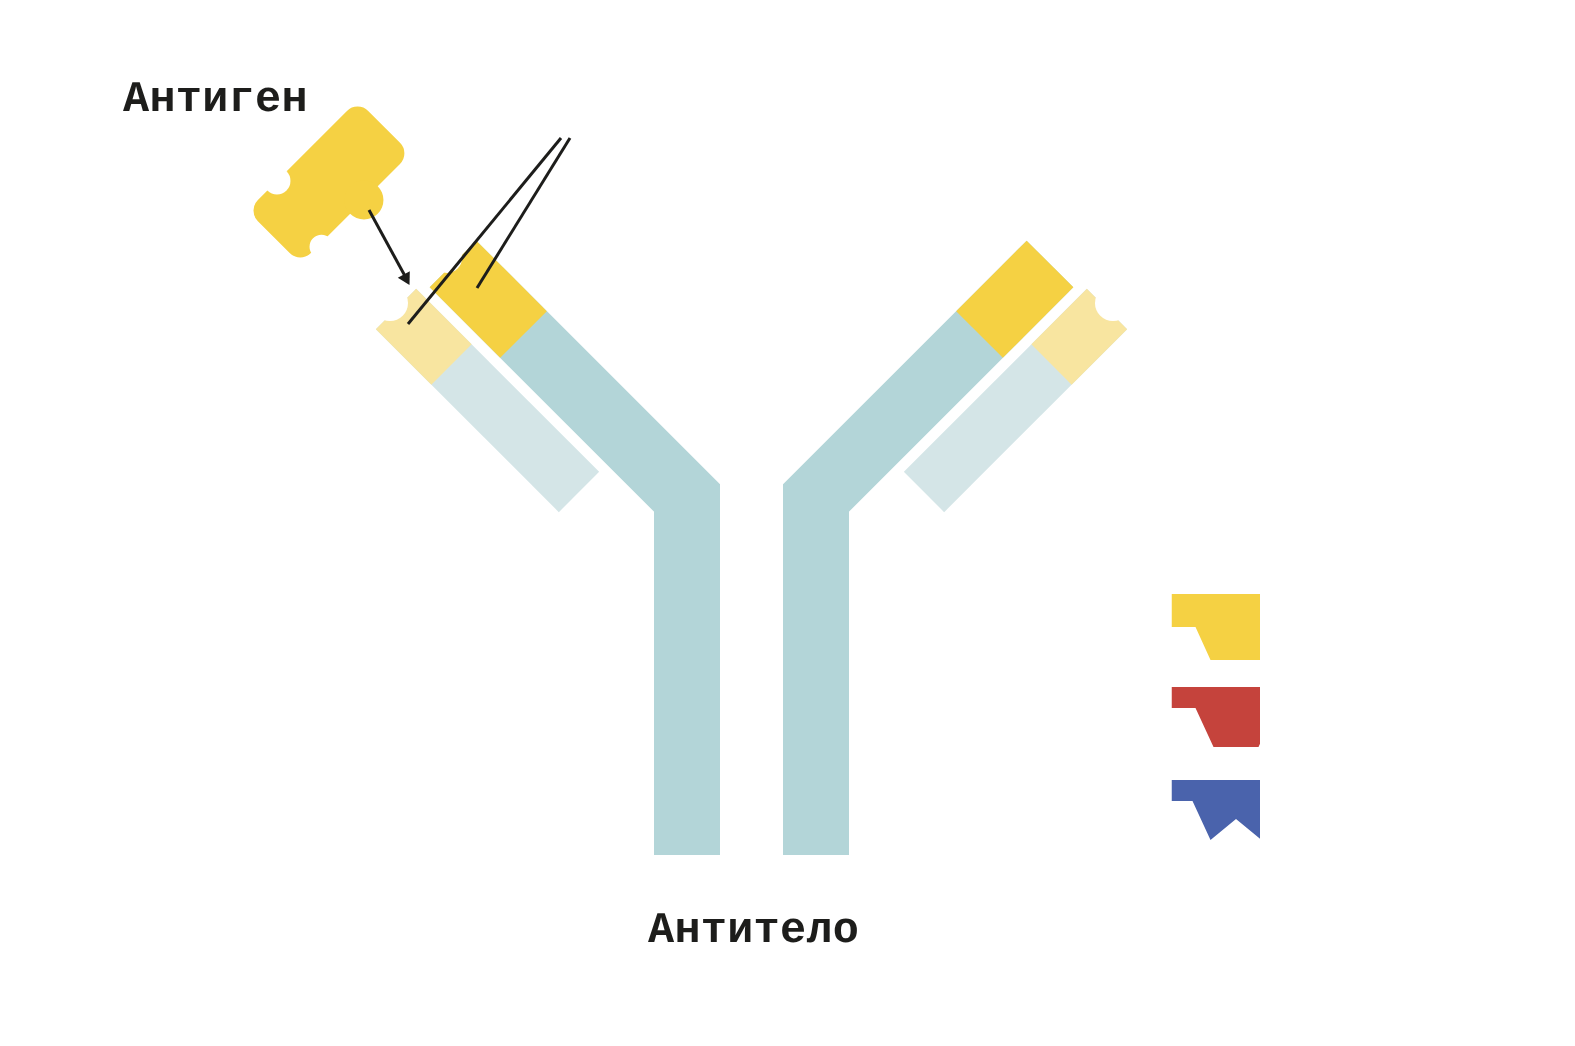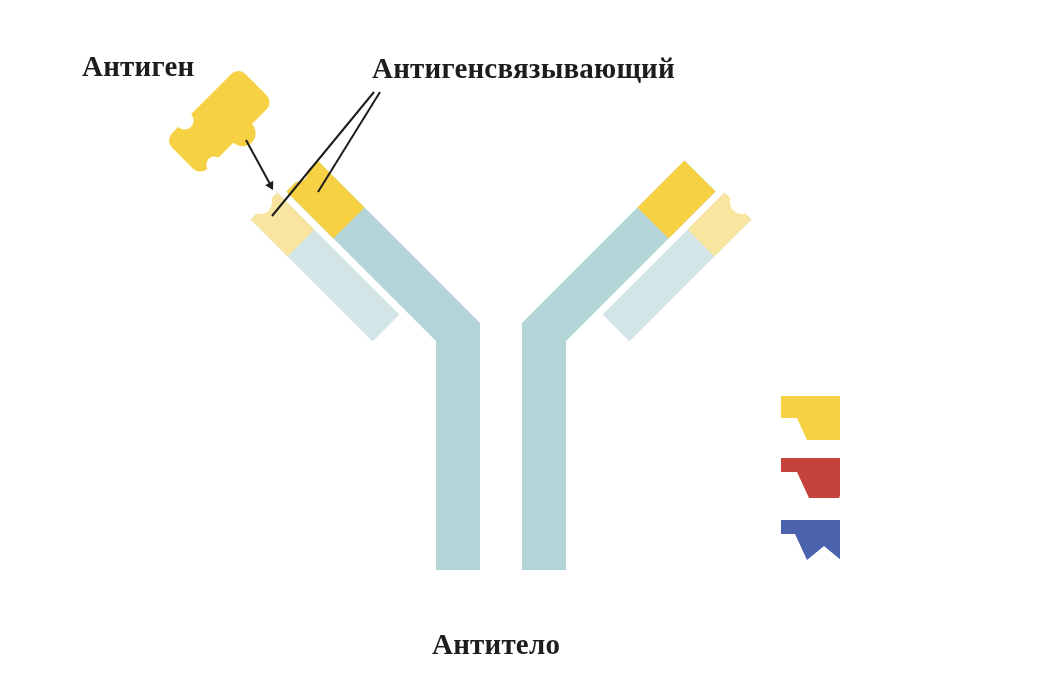--- a/index.html
+++ b/index.html
@@ -1,34 +1,34 @@
 <!DOCTYPE html>
 <html><head>
 <meta charset="utf-8">
 <style>
   html,body{margin:0;padding:0;background:#ffffff;}
   .canvas{
     position:relative;
     width:840px;height:697px;
     background:#ffffff;
-    font-family:Liberation Serif, serif;
+    font-family:Liberation Mono, monospace;
     overflow:hidden;
   }
   .diagram-svg{position:absolute;left:0;top:0;}
   .label{
     position:absolute;
     color:#1d1d1b;
     font-size:29px;
     font-weight:600;
     letter-spacing:0.2px;
     white-space:nowrap;
   }
   .antigen-label{left:82px;top:50px;}
   .binding-label{left:372px;top:48px;line-height:40px;}
-  .antibody-label{left:432px;top:628px;}
+  .antibody-label{left:432px;top:604px;}
   .antigens-label{left:808px;top:610px;}
   .antigen-grid{
     position:absolute;left:781px;top:396px;
     display:grid;
     grid-template-columns:86px 86px;
     grid-auto-rows:48px;
     column-gap:22px;
     row-gap:14px;
   }
   .antigen-cell{display:block;}
@@ -66,21 +66,20 @@
     <line x1="246" y1="140" x2="270" y2="184" stroke-width="2" stroke="#1d1d1b"></line>
     <polygon points="273,190 273.2,180.8 265.2,185.2" fill="#1d1d1b"></polygon>
 
     <line x1="374" y1="92" x2="272" y2="216" stroke-width="2" stroke="#1d1d1b"></line>
     <line x1="380" y1="92" x2="318" y2="192" stroke-width="2" stroke="#1d1d1b"></line>
   </svg>
 
   <div class="label antigen-label">Антиген</div>
 
   <div class="label binding-label">
-    <div>Антигенсвязывающий</div>
   </div>
 
   <div class="label antibody-label">Антитело</div>
 
   <div class="antigen-grid">
     <svg class="antigen-cell" width="86" height="48" viewBox="0 0 86 48">
       <path d="M0,0 H86 V22 H70 L60,44 H26 L16,22 H0 Z" fill="#f5d143"></path>
     </svg>
     <svg class="antigen-cell" width="86" height="48" viewBox="0 0 86 48">
       <path d="M0,0 H86 V18 H70 V32 H62 V42 H50 V32 H36 V42 H24 V32 H16 V18 H0 Z" fill="#8c5ba6"></path>

